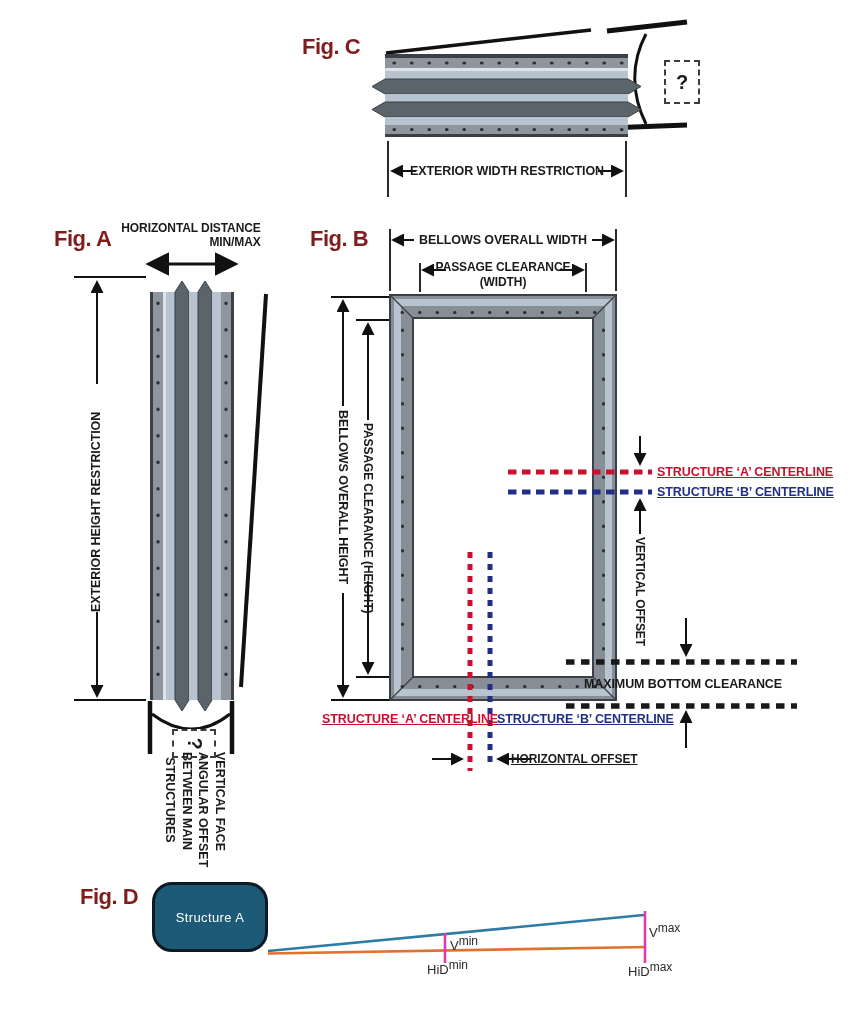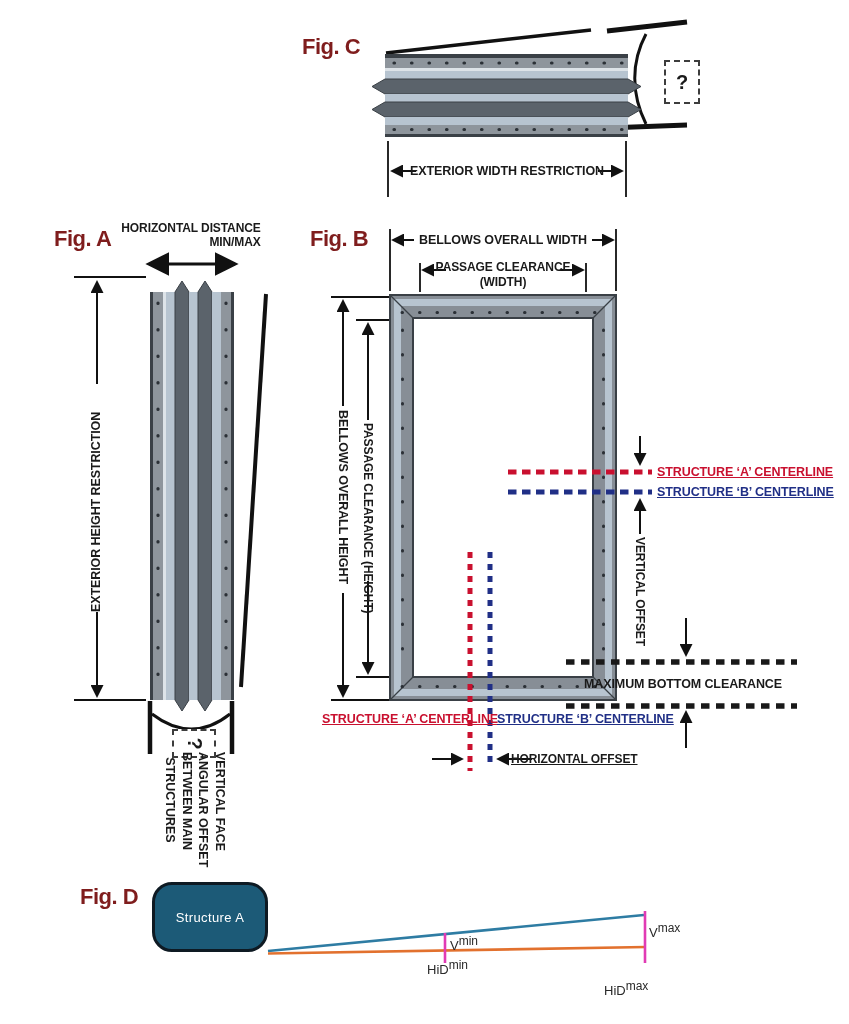--- a/index.html
+++ b/index.html
@@ -190,15 +190,15 @@
   <div class="dim dim13 navy cy" style="left:497px;top:719px;">STRUCTURE ‘B’ CENTERLINE</div>
   <div class="dim cy" style="left:511px;top:759px;">HORIZONTAL OFFSET</div>
 
   <div class="figlabel" style="left:80px;top:884px;">Fig. D</div>
   <div class="sbox" style="left:152px;top:882px;width:116px;height:70px;border-radius:20px;">
     <span>Structure A</span>
   </div>
   <div class="dlabel" style="left:450px;top:934px;"><span>V</span><sup>min</sup></div>
   <div class="dlabel" style="left:649px;top:921px;"><span>V</span><sup>max</sup></div>
   <div class="dlabel" style="left:427px;top:958px;"><span>HiD</span><sup>min</sup></div>
-  <div class="dlabel" style="left:604px;top:960px;margin-top:19px;"><span>HiD</span><sup>max</sup></div>
+  <div class="dlabel" style="left:628px;top:960px;"><span>HiD</span><sup>max</sup></div>
 
 </div>
 
 </body></html>

